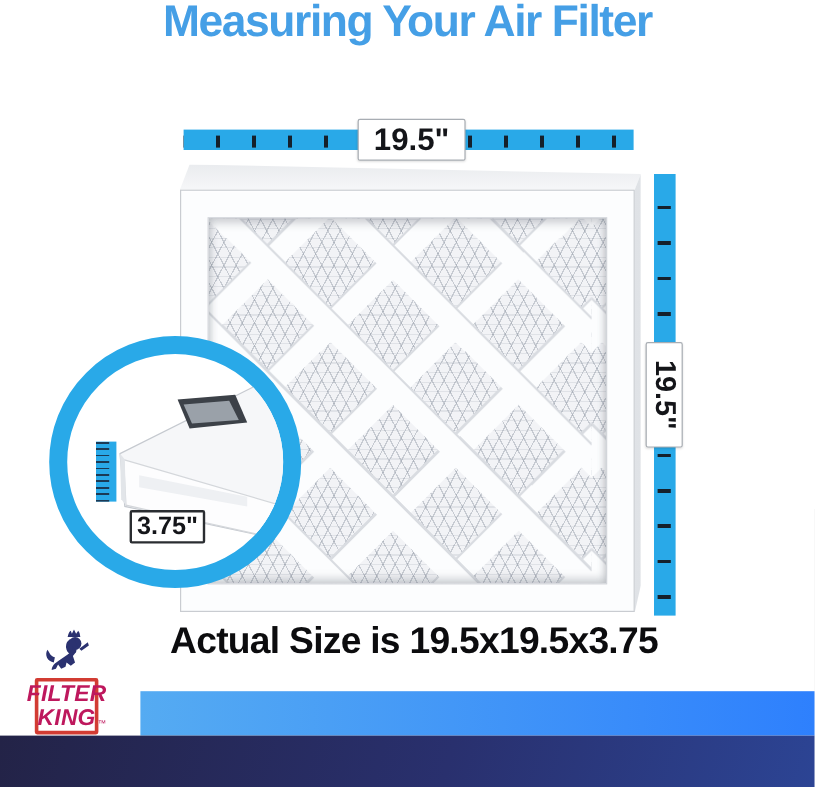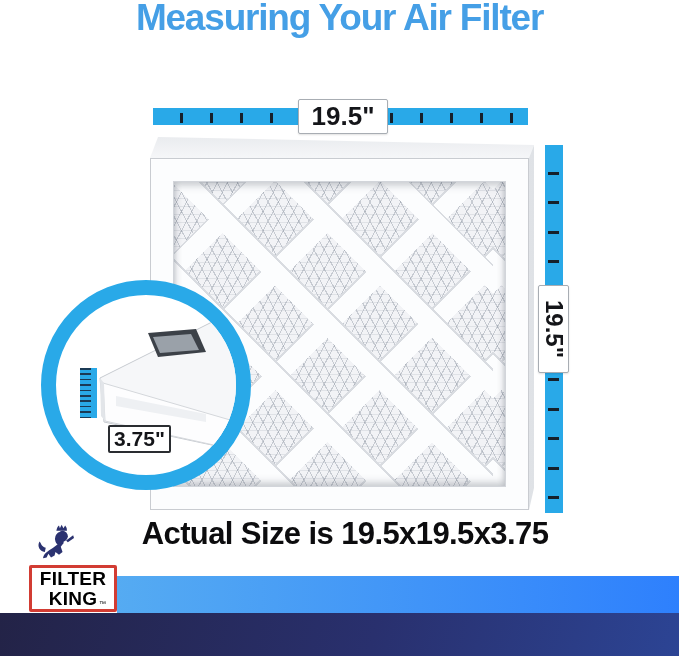--- a/index.html
+++ b/index.html
@@ -98,24 +98,24 @@
   .depth-label{
     position:absolute; left:52px; top:130px; width:63px; height:28px;
     background:#fff; border:2px solid #2a2d31; border-radius:2px;
     display:flex; align-items:center; justify-content:center;
     font-size:21px; font-weight:700; color:#141519;
   }
   
   .logo{ position:absolute; left:22px; top:520px; width:90px; height:96px; z-index:6; }
   .lion{ position:absolute; left:10px; top:2px; width:54px; height:46px; }
   .logo-box{
-    position:absolute; left:7px; top:45px; width:88px; height:47px;
+    position:absolute; left:7px; top:45px; width:53px; height:47px;
     background:#fff; border:3px solid #d23c33; border-radius:2px;
     display:flex; flex-direction:column; align-items:center; justify-content:center;
-    color:#000000; font-weight:700; line-height:1.02; letter-spacing:0.2px;
+    color:#be185d; font-weight:700; line-height:1.02; letter-spacing:0.2px;font-style:italic;
   }
   .logo-line1{ font-size:19px; }
   .logo-line2{ font-size:19px; position:relative; }
   .logo-tm{ font-size:7px; position:absolute; right:-9px; bottom:1px; font-weight:400; }
   
   .stripe{
     position:absolute; left:117px; top:576px; width:562px; height:37px;
     background:linear-gradient(90deg,#55abf2 0%, #2e80fd 100%); z-index:2;
   }
   .footer{

